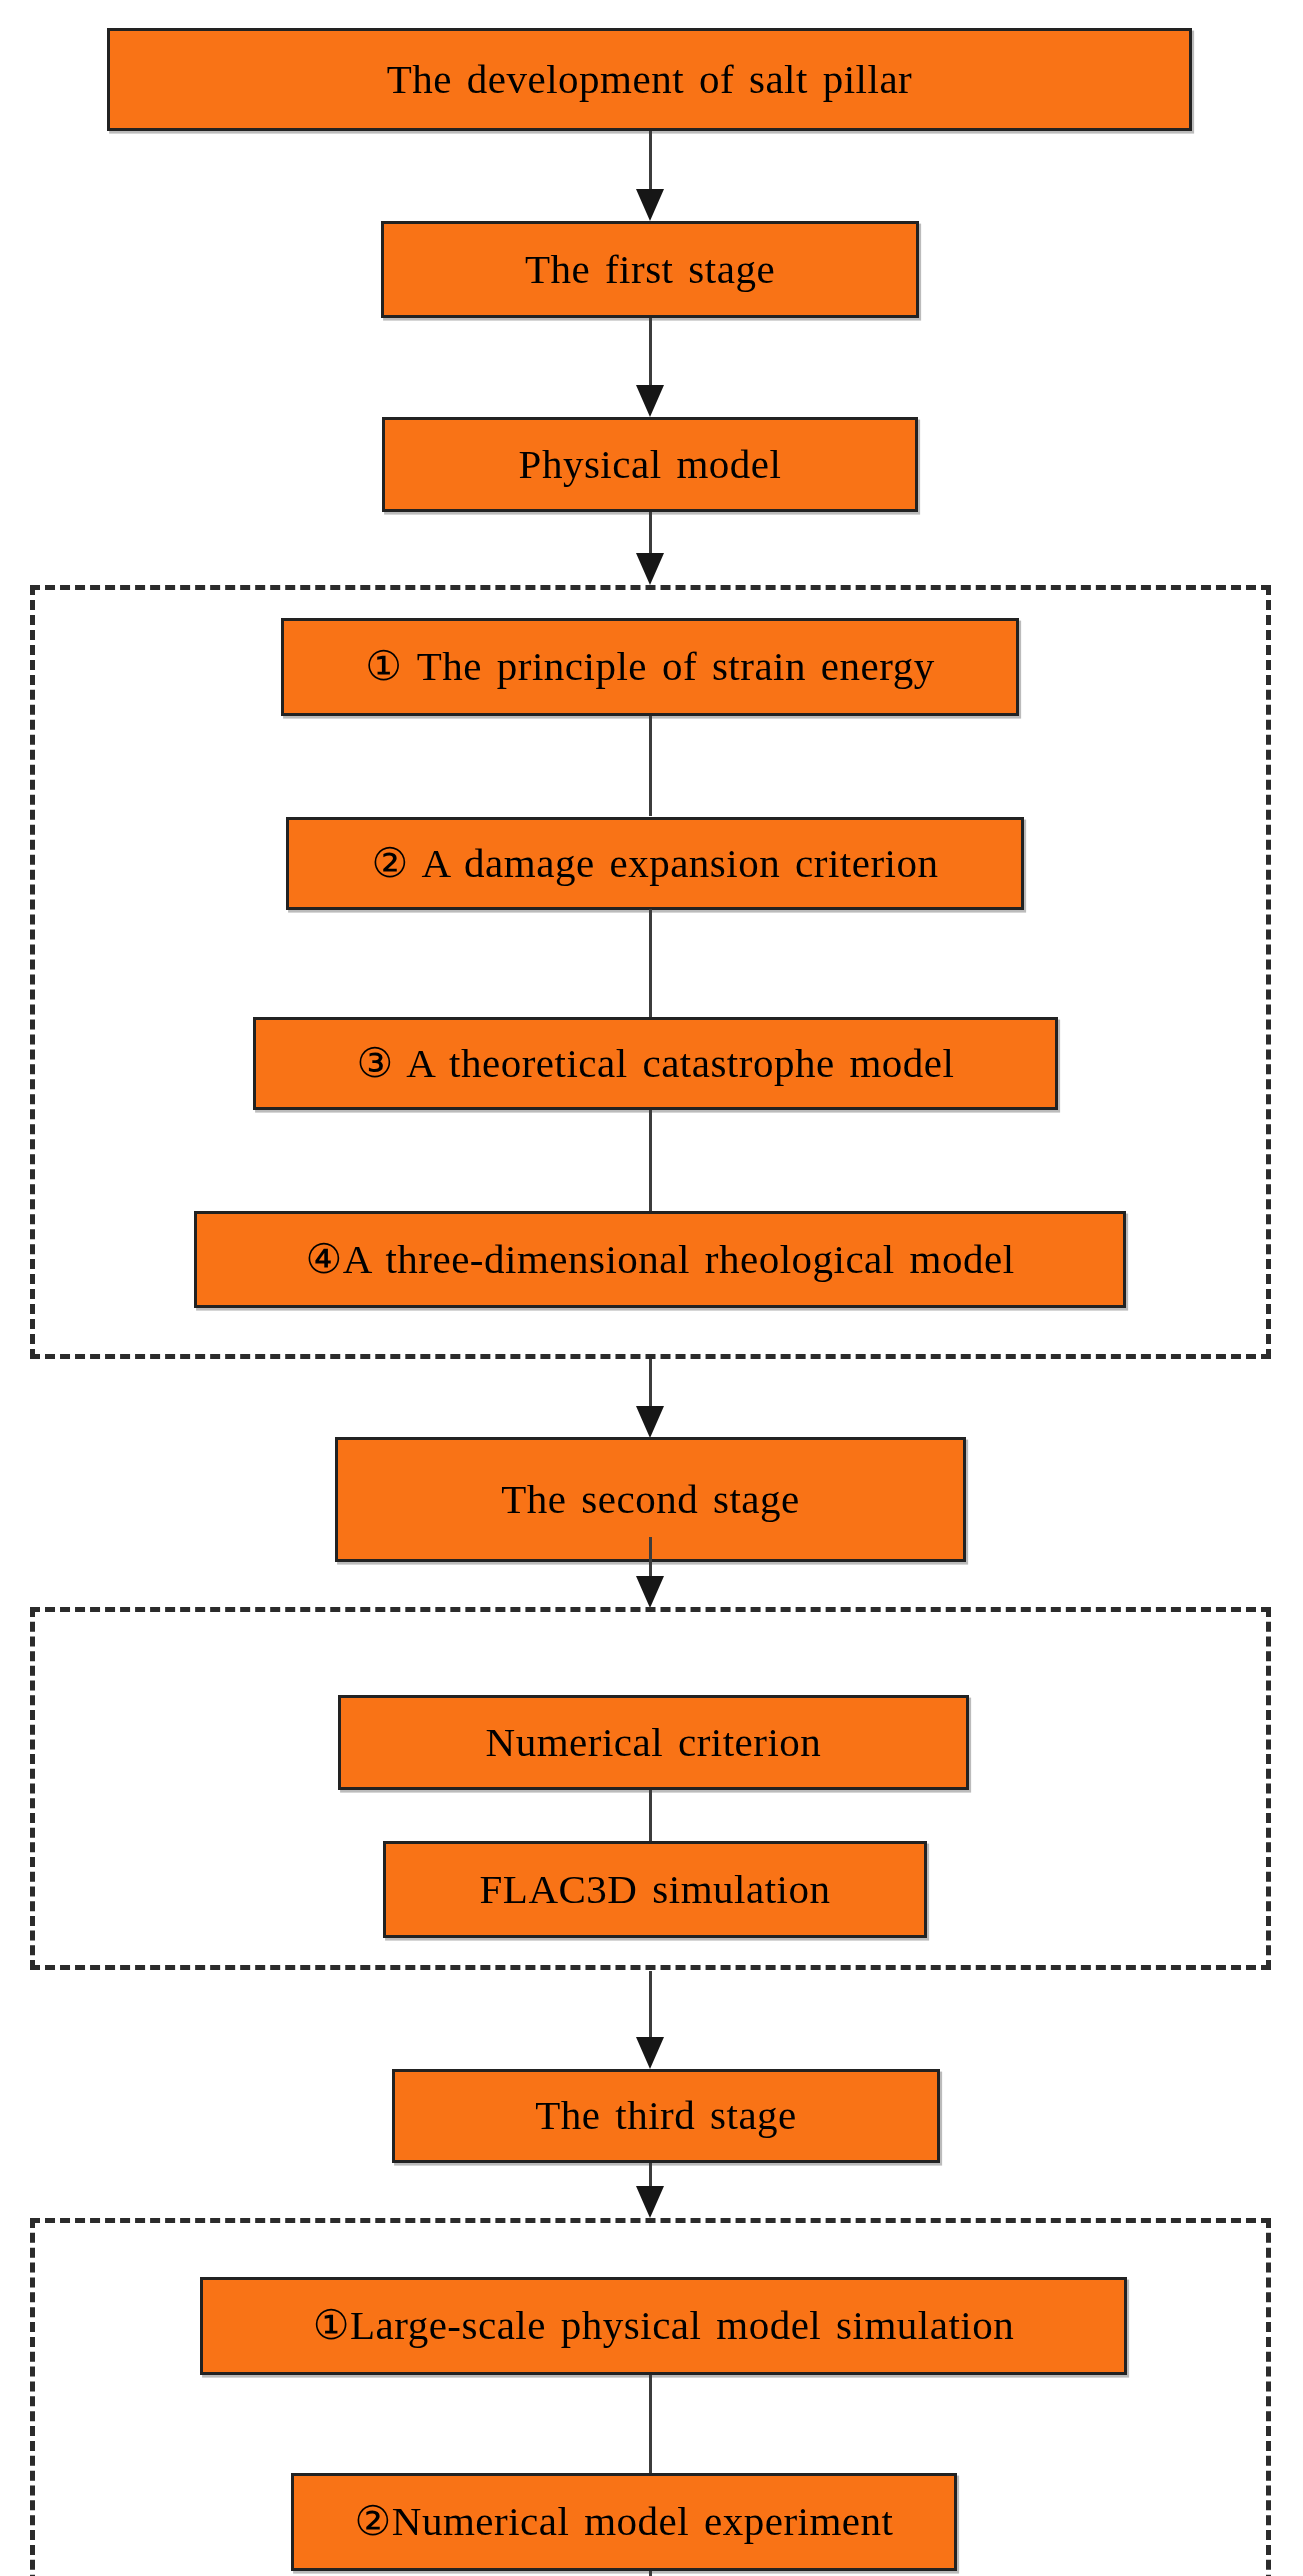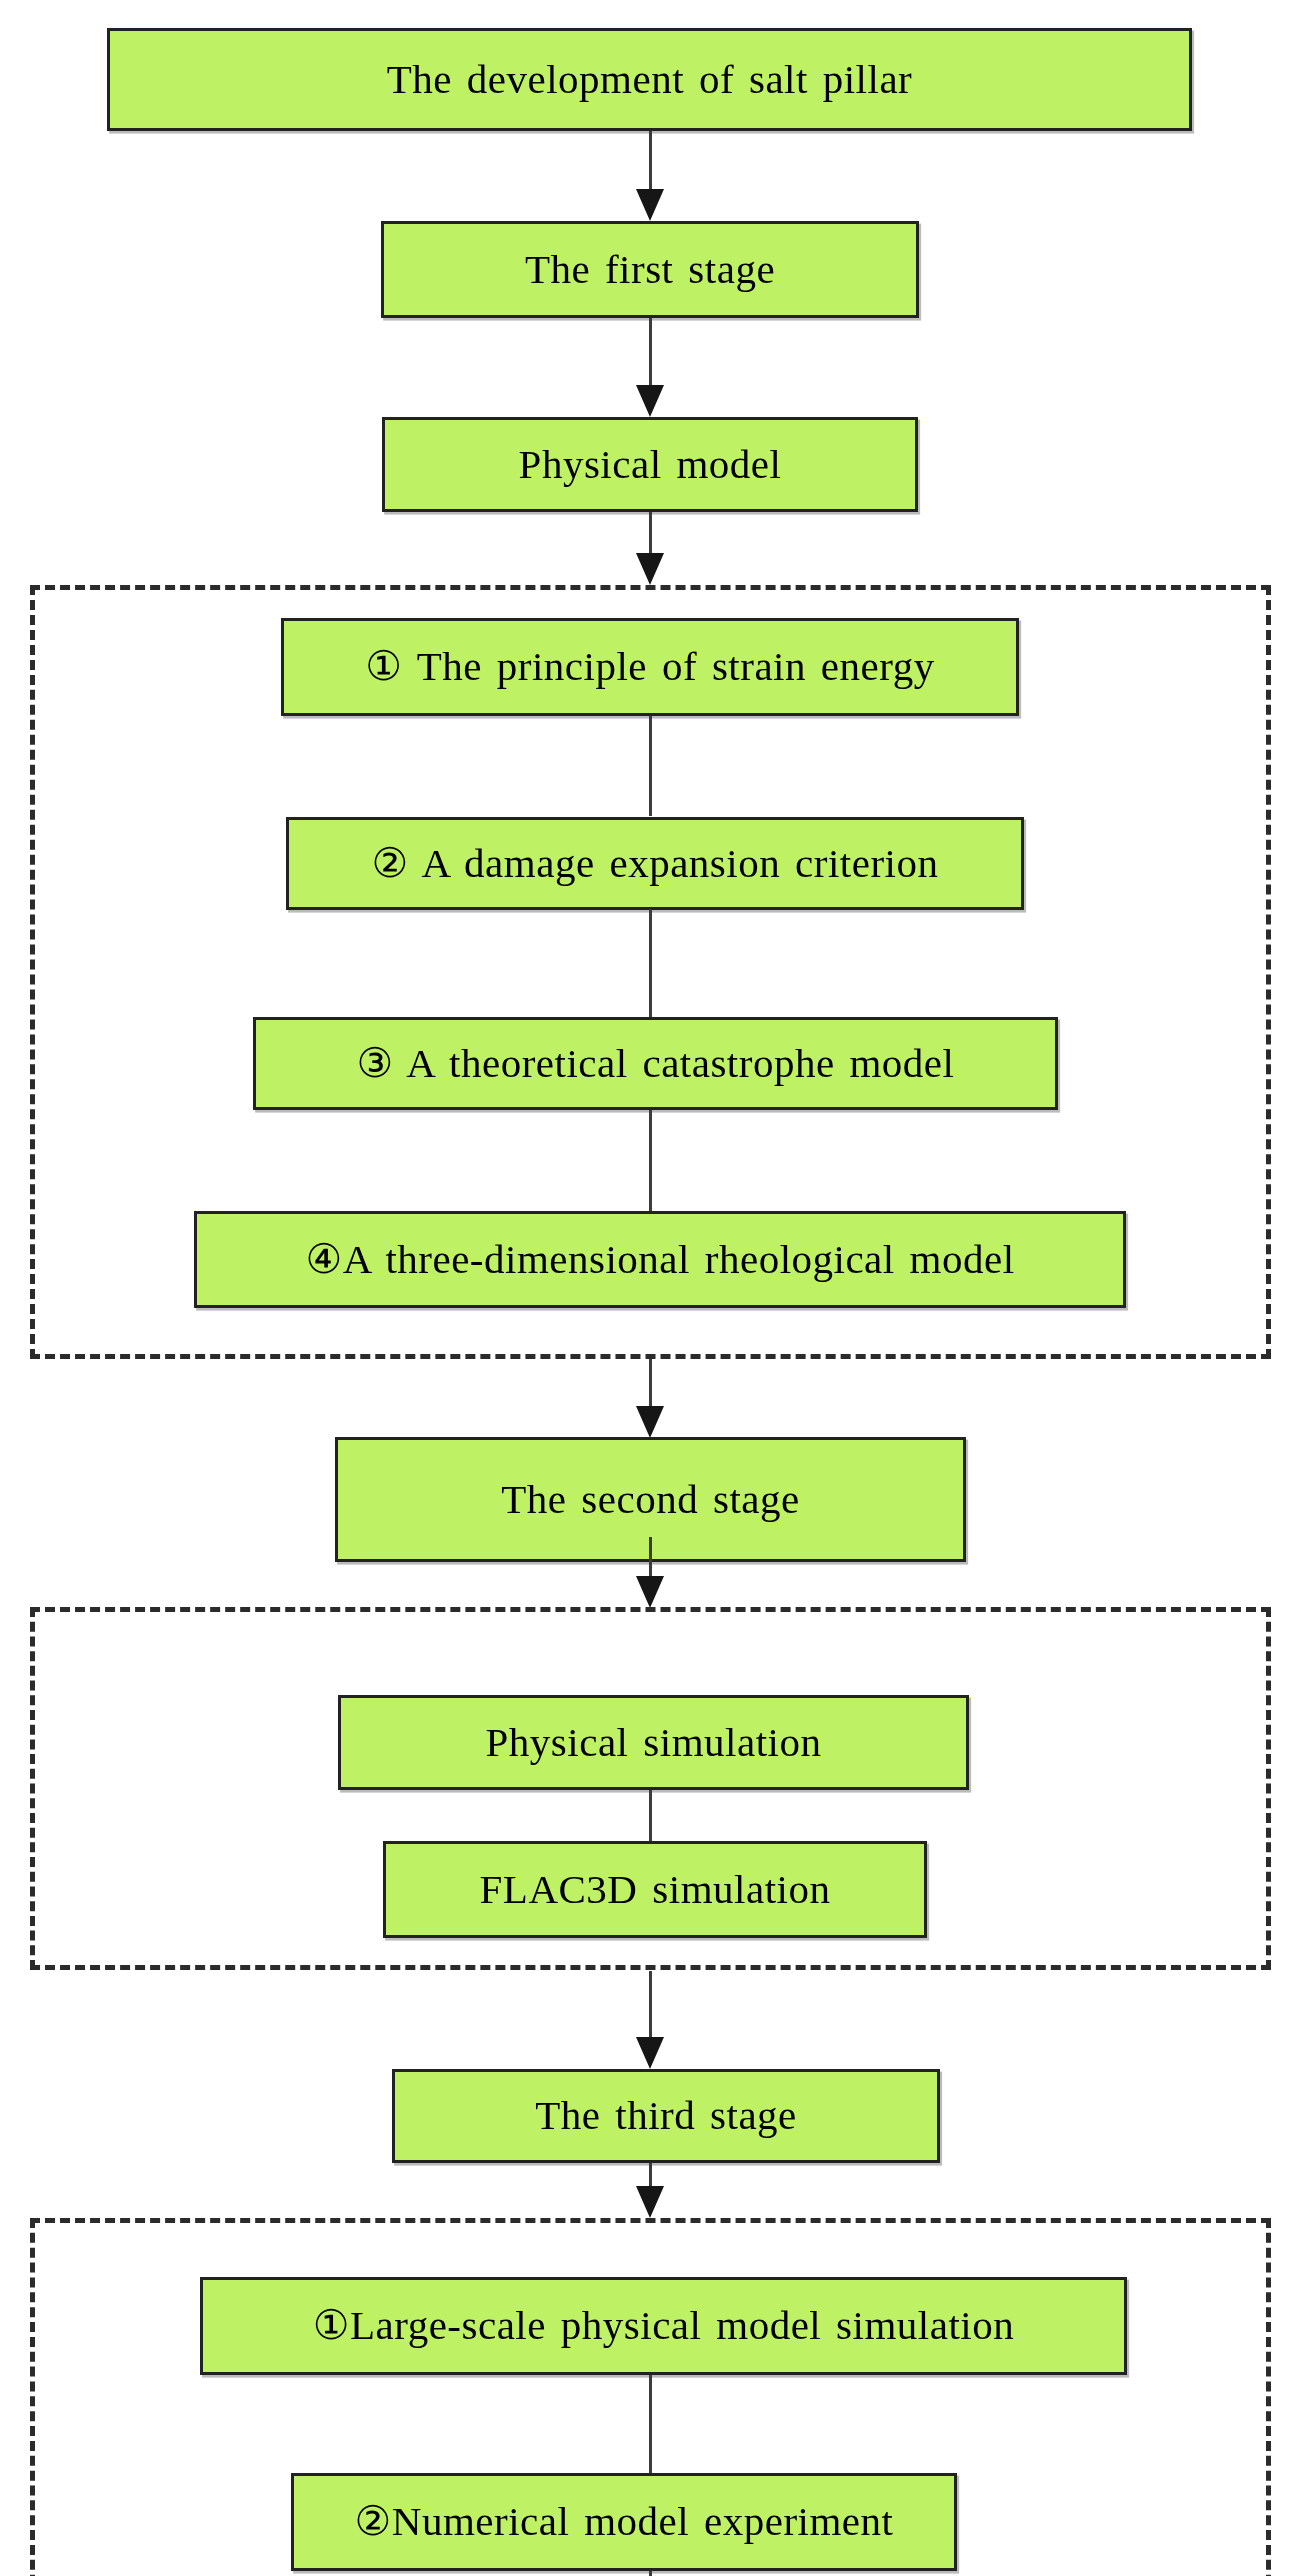--- a/index.html
+++ b/index.html
@@ -9,21 +9,21 @@
     position: relative;
     background: #ffffff;
     font-family: "Liberation Serif", "DejaVu Serif", serif;
     color: #000000;
     overflow: hidden;
   }
   * { box-sizing: border-box; }
 
   .box {
     position: absolute;
-    background: #bef264;
+    background: #f97316;
     border: 3.1px solid #222222;
     box-shadow: 2.1px 2.6px 0 rgba(105,105,105,0.45);
     display: flex;
     align-items: center;
     justify-content: center;
     text-align: center;
     font-size: 41px;
     line-height: 1.1;
     letter-spacing: 0.5px;
     word-spacing: 4.1px;
@@ -124,21 +124,21 @@
 </div>
 
 <div class="arrow" style="left:650px; top:1537px; height:71px;">
   <div class="shaft"></div>
   <div class="head"></div>
 </div>
 
 <div class="dashed-group" style="left:30px; top:1607px; width:1241px; height:363px;"></div>
 
 <div class="box" style="left:338px; top:1695px; width:631px; height:95px;">
-  <span>Physical simulation</span>
+  <span>Numerical criterion</span>
 </div>
 
 <div class="connector" style="left:650px; top:1790px; height:51px;"></div>
 
 <div class="box" style="left:383px; top:1841px; width:544px; height:97px;">
   <span>FLAC3D simulation</span>
 </div>
 
 <div class="arrow" style="left:650px; top:1971px; height:98px;">
   <div class="shaft"></div>

